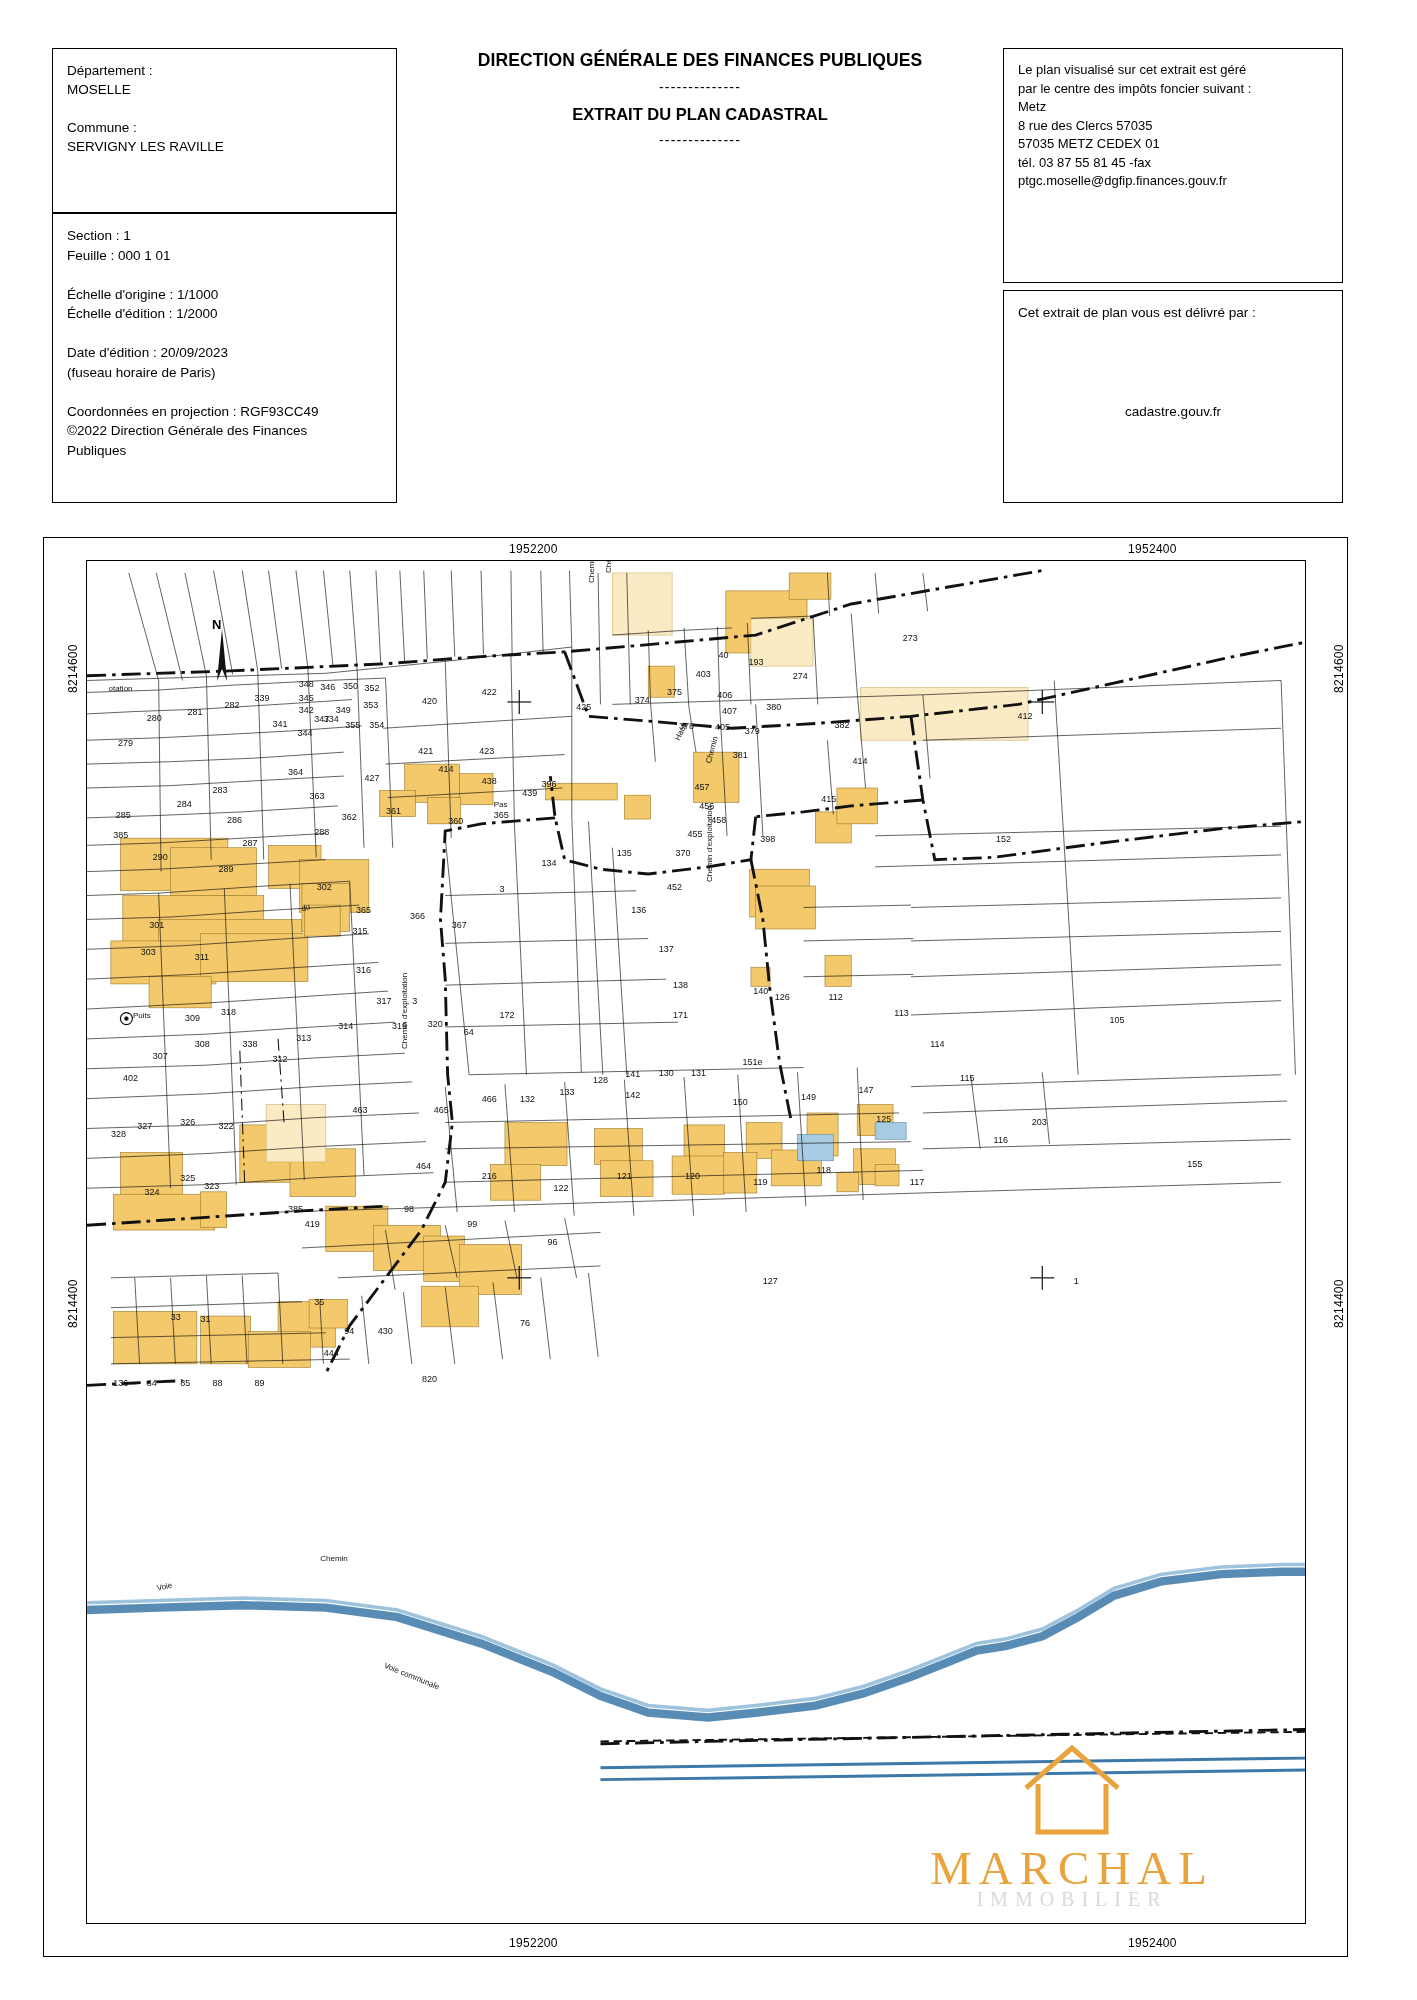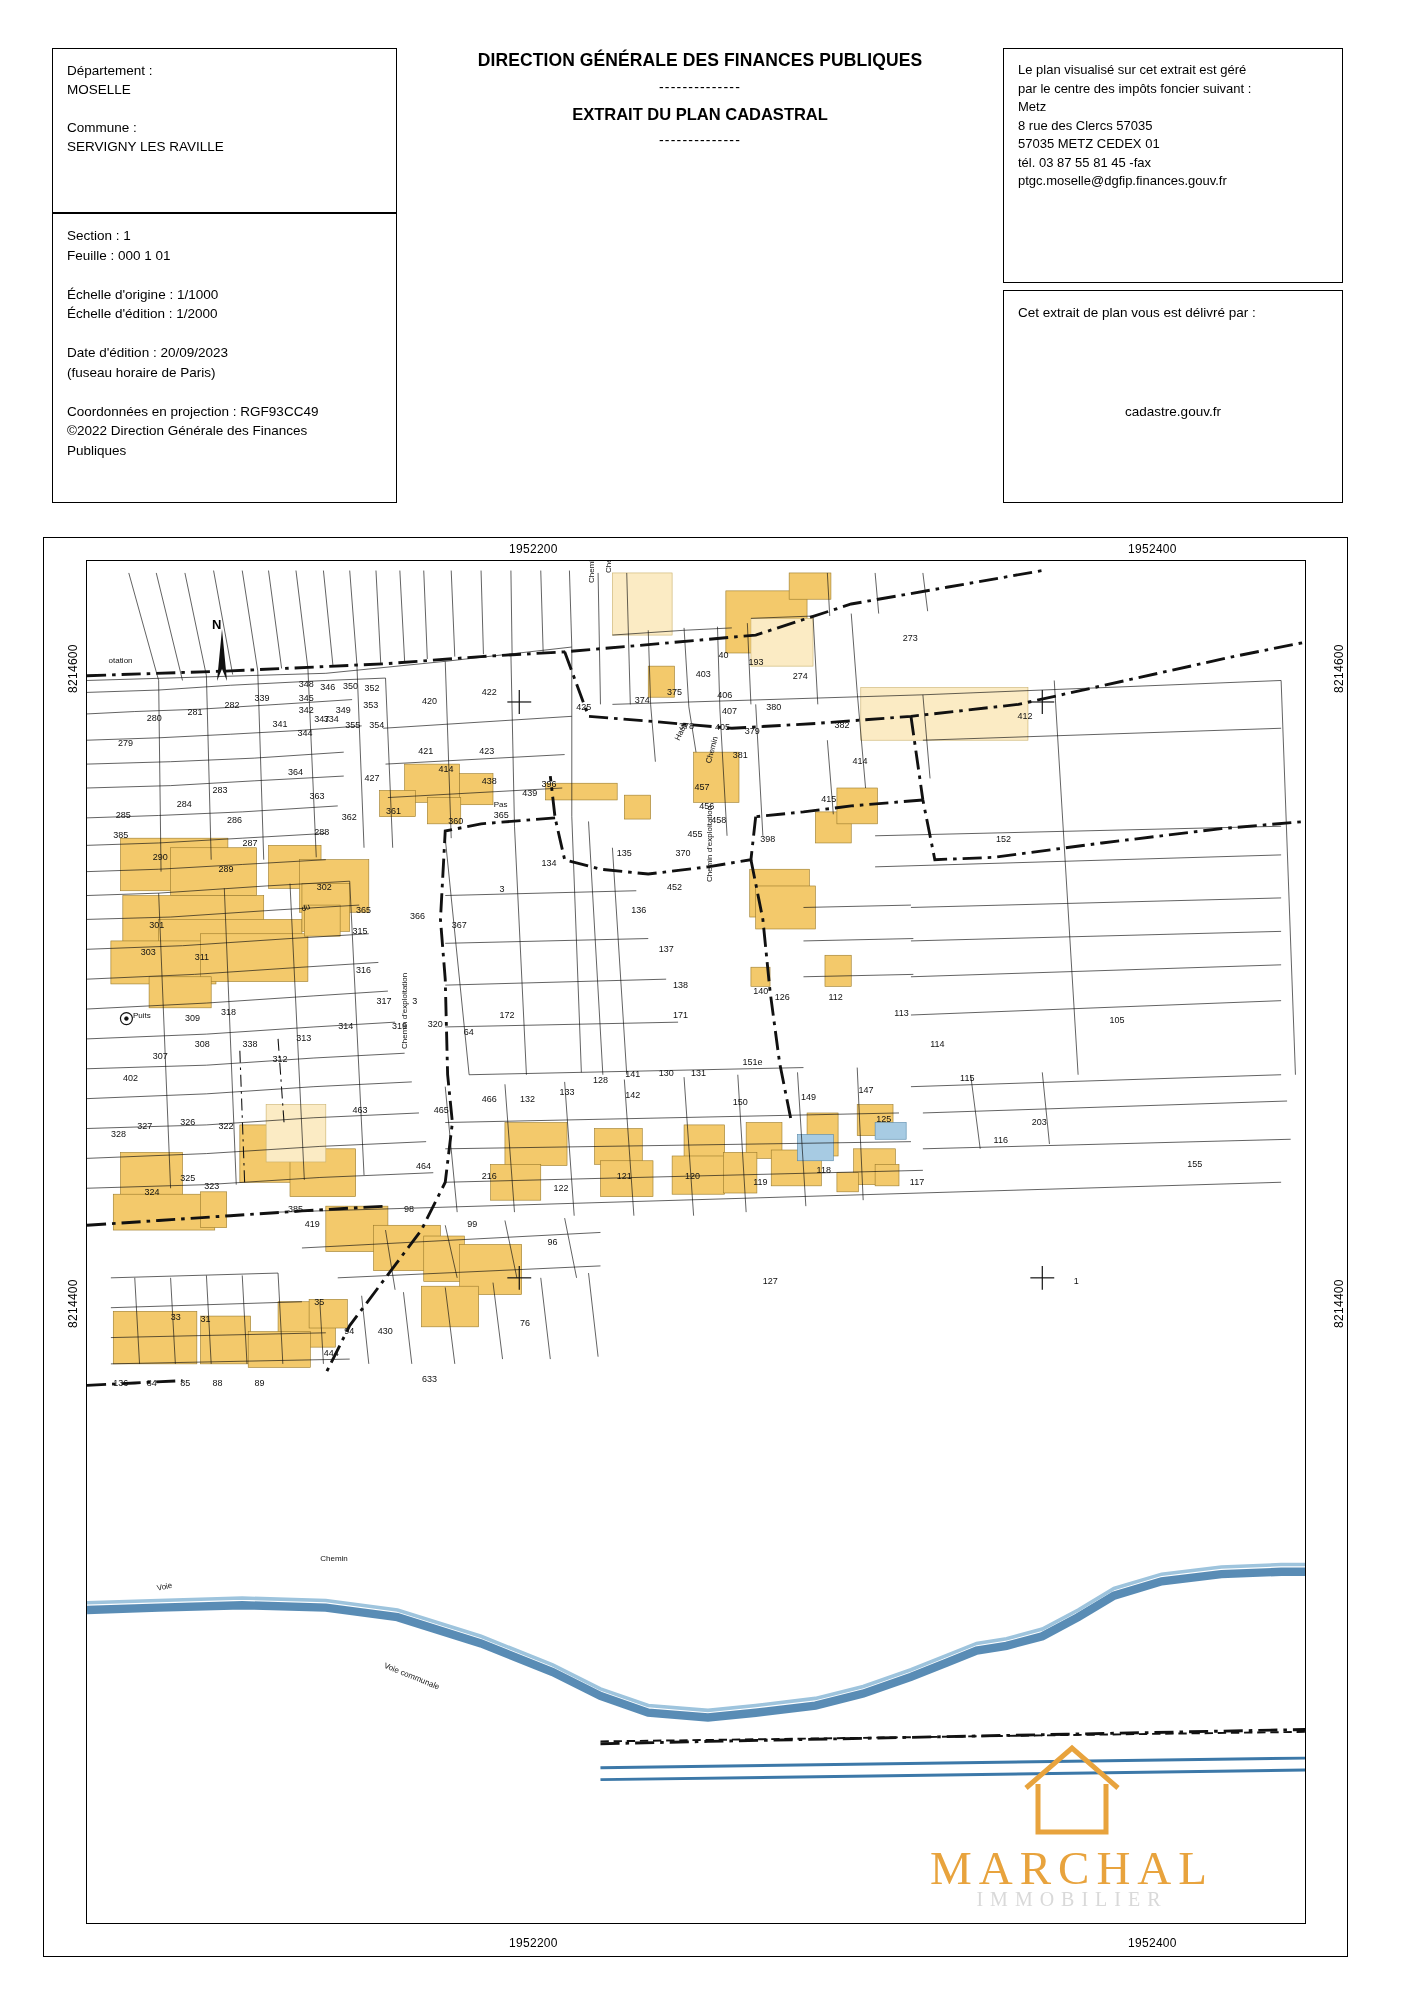--- a/index.html
+++ b/index.html
@@ -532,21 +532,21 @@
           <div class="street-name" style="left: 499.928px; top: 21.528px; font-size: 8px; transform-origin: left top; transform: rotate(-90deg);">Chemin</div>
           <div class="street-name" style="left: 586.04px; top: 177.008px; font-size: 8px; transform-origin: left top; transform: rotate(-65deg);">Haut</div>
           <div class="street-name" style="left: 617.136px; top: 200.928px; font-size: 8px; transform-origin: left top; transform: rotate(-75deg);">Chemin</div>
           <div class="street-name" style="left: 618.332px; top: 320.528px; font-size: 8px; transform-origin: left top; transform: rotate(-90deg);">Chemin d'exploitation</div>
           <div class="street-name" style="left: 313.352px; top: 487.968px; font-size: 8px; transform-origin: left top; transform: rotate(-90deg);">Chemin d'exploitation</div>
           <div class="street-name" style="left: 394.68px; top: 239.2px; font-size: 8px; transform-origin: left top; transform: rotate(0deg); padding-left: 12px;">Pas</div>
           <div class="street-name" style="left: 212.888px; top: 344.448px; font-size: 8px; transform-origin: left top; transform: rotate(-20deg);">du</div>
           <div class="street-name" style="left: 233.22px; top: 992.68px; font-size: 8px; transform-origin: left top; transform: rotate(0deg);">Chemin</div>
           <div class="street-name" style="left: 69.368px; top: 1022.58px; font-size: 8px; transform-origin: left top; transform: rotate(-12deg);">Voie</div>
           <div class="street-name" style="left: 299px; top: 1100.32px; font-size: 8px; transform-origin: left top; transform: rotate(22deg);">Voie communale</div>
-          <div class="street-name" style="left: 21.528px; top: 95px; font-size: 8px; transform-origin: left top; transform: rotate(0deg);">otation</div>
+          <div class="street-name" style="left: 21.528px; top: 123px; font-size: 8px; transform-origin: left top; transform: rotate(0deg);">otation</div>
         </div>
       <div id="parcel-layer">
           <div class="parcel-num" style="left: 815.672px; top: 71.76px;">273</div>
           <div class="parcel-num" style="left: 661.388px; top: 95.68px;">193</div>
           <div class="parcel-num" style="left: 631.488px; top: 88.504px;">40</div>
           <div class="parcel-num" style="left: 608.764px; top: 107.64px;">403</div>
           <div class="parcel-num" style="left: 705.64px; top: 110.032px;">274</div>
           <div class="parcel-num" style="left: 630.292px; top: 129.168px;">406</div>
           <div class="parcel-num" style="left: 580.06px; top: 125.58px;">375</div>
           <div class="parcel-num" style="left: 547.768px; top: 133.952px;">374</div>
@@ -687,21 +687,21 @@
           <div class="parcel-num" style="left: 217.672px; top: 657.8px;">419</div>
           <div class="parcel-num" style="left: 316.94px; top: 643.448px;">98</div>
           <div class="parcel-num" style="left: 380.328px; top: 657.8px;">99</div>
           <div class="parcel-num" style="left: 460.46px; top: 675.74px;">96</div>
           <div class="parcel-num" style="left: 675.74px; top: 679.328px; margin-top: 36px;">127</div>
           <div class="parcel-num" style="left: 986.7px; top: 715.208px;">1</div>
           <div class="parcel-num" style="left: 257.14px; top: 765.44px;">94</div>
           <div class="parcel-num" style="left: 290.628px; top: 765.44px;">430</div>
           <div class="parcel-num" style="left: 432.952px; top: 757.068px;">76</div>
           <div class="parcel-num" style="left: 236.808px; top: 786.968px;">444</div>
-          <div class="parcel-num" style="left: 334.88px; top: 813.28px;">633</div>
+          <div class="parcel-num" style="left: 334.88px; top: 813.28px;">820</div>
           <div class="parcel-num" style="left: 26.312px; top: 816.868px;">136</div>
           <div class="parcel-num" style="left: 59.8px; top: 816.868px;">84</div>
           <div class="parcel-num" style="left: 93.288px; top: 816.868px;">85</div>
           <div class="parcel-num" style="left: 125.58px; top: 816.868px;">88</div>
           <div class="parcel-num" style="left: 167.44px; top: 816.868px;">89</div>
           <div class="parcel-num" style="left: 113.62px; top: 753.48px;">31</div>
           <div class="parcel-num" style="left: 83.72px; top: 751.088px;">33</div>
           <div class="parcel-num" style="left: 227.24px; top: 735.54px;">35</div>
         </div>
 

